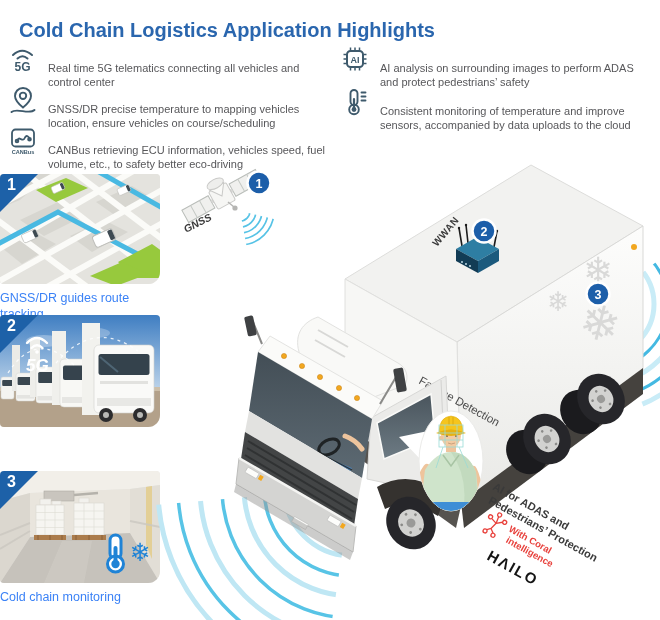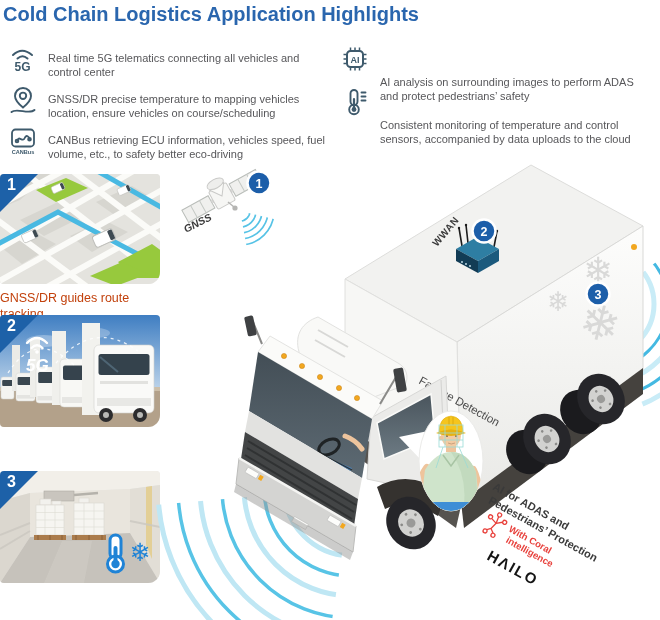--- a/index.html
+++ b/index.html
@@ -2,51 +2,51 @@
 <html><head>
 <meta charset="utf-8">
 <style>
   html,body{margin:0;padding:0;}
   body{
     width:660px;height:620px;position:relative;overflow:hidden;
     background:#ffffff;font-family:"Liberation Sans",sans-serif;
     -webkit-font-smoothing:antialiased;
   }
   #page-title{
-    position:absolute;top:3px;left:3px;margin:0;
+    position:absolute;top:3px;left:3px;margin:16px;
     font-size:20px;font-weight:600;color:#2a66ae;letter-spacing:0px;
   }
   .features{position:absolute;top:0;left:0;width:660px;height:165px;}
   .feat{position:absolute;}
   .feat .ficon{position:absolute;left:0;top:0;width:30px;height:30px;display:block;}
   .feat p{
-    position:absolute;left:40px;top:7px;margin:0;width:278px;
+    position:absolute;left:40px;top:17px;margin:0;width:278px;
     font-size:11px;line-height:14px;color:#57575a;
   }
   .f-l{left:8px;}
   .f-r{left:340px;}
-  .f-r p{width:272px;margin-top:24px;}
+  .f-r p{width:272px;}
   
   .card{position:absolute;left:0;width:160px;}
   .photo{
     position:relative;width:160px;border-radius:4px 4px 12px 4px;overflow:hidden;
     background:#e8e7e3;
   }
   .photo svg{display:block;}
   .corner{
     position:absolute;top:0;left:0;width:38px;height:38px;
     background:#1d61a8;
     clip-path:polygon(0 0,100% 0,0 100%);
   }
   .corner span{
     position:absolute;top:2px;left:7px;color:#fff;font-weight:700;font-size:16px;
   }
   figure{margin:0;}
   figcaption{
-    margin-top:7px;font-size:12.5px;line-height:1.25;color:#c2410c;
+    margin-top:7px;font-size:12.5px;line-height:1.25;color:#3b82f6;
   }
   #diagram{
     position:absolute;top:0;left:0;width:660px;height:620px;
     pointer-events:none;z-index:3;
     font-family:"Liberation Sans",sans-serif;
   }
   .snow{font-family:"DejaVu Sans",sans-serif;}
 </style>
 </head>
 <body>
@@ -109,21 +109,21 @@
   <div class="feat f-r" style="top:87px;">
     <svg class="ficon" viewBox="0 0 30 30">
       <g fill="none" stroke="#3e5a6c" stroke-width="1.9" stroke-linecap="round">
         <rect x="10.5" y="3" width="7" height="15" rx="3.5"></rect>
         <circle cx="14" cy="22.5" r="4.8"></circle>
         <path d="M21.5,5.5 h4 M21.5,9.5 h4 M21.5,13.5 h4"></path>
       </g>
       <circle cx="14" cy="22.5" r="2.4" fill="#3e5a6c"></circle>
       <path d="M14,20.5 V12" stroke="#3e5a6c" stroke-width="2.2" stroke-linecap="round"></path>
     </svg>
-    <p>Consistent monitoring of temperature and control sensors, accompanied by data uploads to the cloud</p>
+    <p>Consistent monitoring of temperature and improve sensors, accompanied by data uploads to the cloud</p>
   </div>
 </div>
 
 <figure class="card" style="top:174px;">
   <div class="photo" style="height:110px;">
     <svg viewBox="0 0 160 110" width="160" height="110">
       <rect width="160" height="110" fill="#e4e3de"></rect>
       <g fill="#d7d6d0">
         <polygon points="0,0 50,0 20,26 0,34"></polygon>
         <polygon points="96,28 132,12 152,24 116,42"></polygon>
@@ -284,20 +284,21 @@
           <circle cx="9.5" cy="29" r="4.2" fill="#1f83d6"></circle>
           <rect x="7.5" y="11" width="4" height="17" rx="2" fill="#1f83d6"></rect>
         </g>
         <text class="snow" x="140" y="90" font-size="25" fill="#1f83d6" text-anchor="middle">❄</text>
       </g>
     </svg>
     <div class="corner">
         <span>3</span>
       </div>
   </div>
+  <figcaption>Cold chain monitoring</figcaption>
 </figure>
 
 <svg id="diagram" viewBox="0 0 660 620">
   <defs>
     <linearGradient id="gradSide" x1="0" y1="0" x2="0" y2="1">
       <stop offset="0" stop-color="#fdfdfc"></stop>
         <stop offset="1" stop-color="#e9e9e6"></stop>
     </linearGradient>
     <linearGradient id="wsGrad" x1="0" y1="0" x2="0" y2="1">
       <stop offset="0" stop-color="#434e56"></stop>

